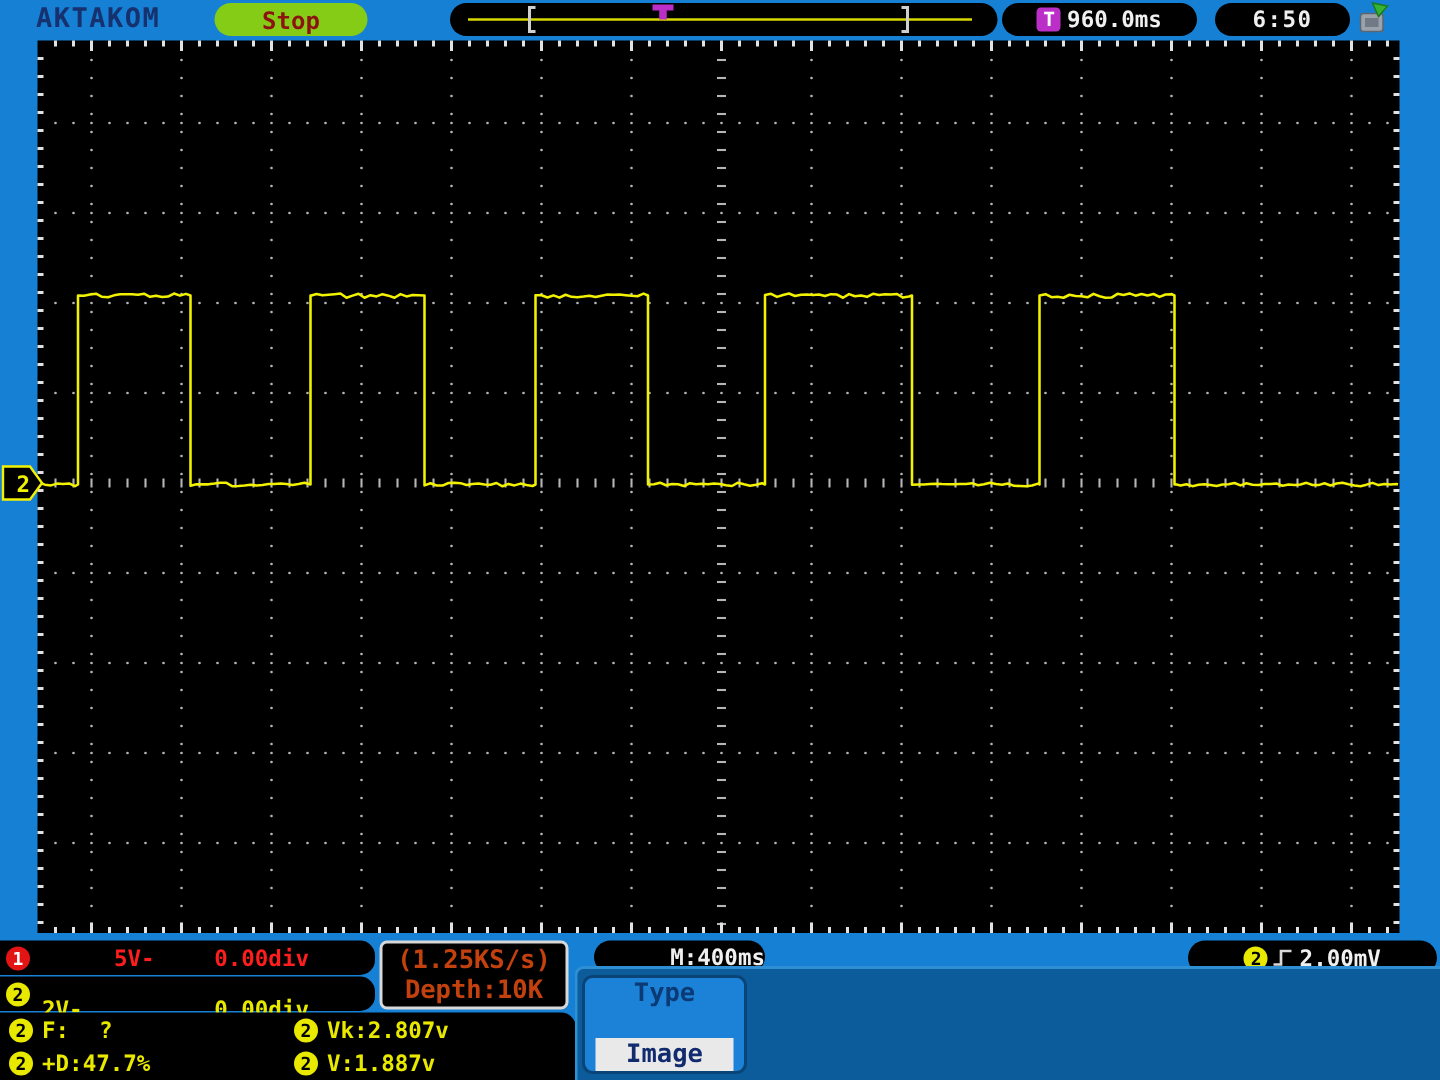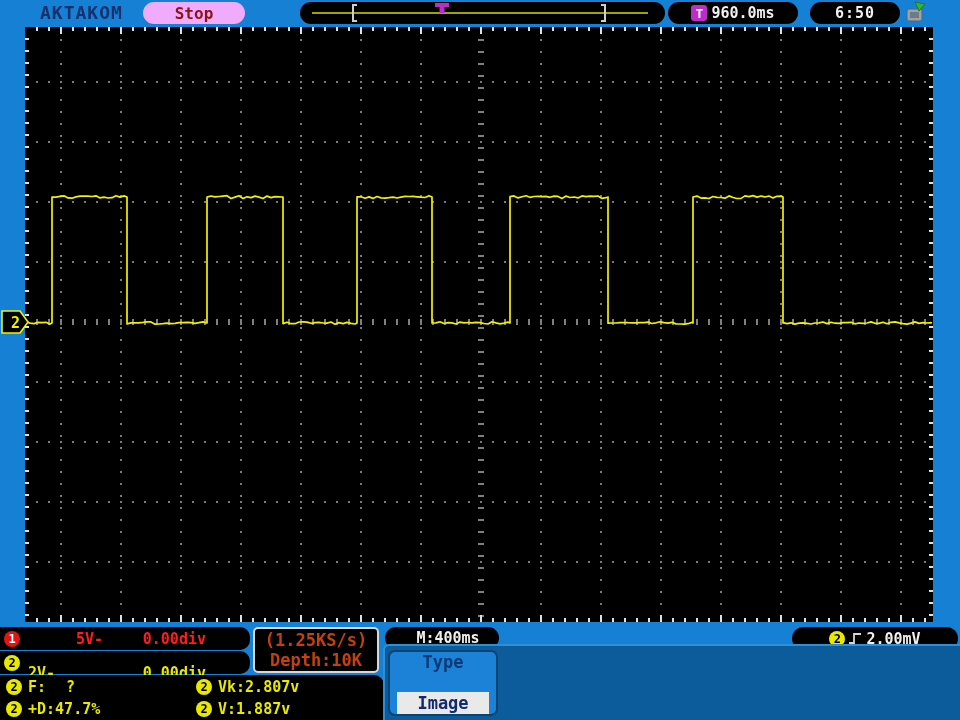--- a/index.html
+++ b/index.html
@@ -1,37 +1,37 @@
 <!DOCTYPE html>
 <html><head>
 <meta charset="utf-8">
 <style>
   html,body{margin:0;padding:0;}
   body{width:960px;height:720px;overflow:hidden;background:#1580d4;
        font-family:"DejaVu Sans Mono", monospace; position:relative;}
   #screen{position:absolute;inset:0;width:960px;height:720px;}
   .abs{position:absolute;}
   
-  .brand{left:40px;top:2px;height:22px;line-height:22px;font-size:18px;font-weight:bold;color:#16316e;letter-spacing:1px;}
+  .brand{left:24px;top:2px;height:22px;line-height:22px;font-size:18px;font-weight:bold;color:#16316e;letter-spacing:1px;}
   .oval{background:#000;border-radius:12px;display:flex;align-items:center;justify-content:center;color:#f0f0f0;font-weight:bold;font-size:15px;}
   .stop-oval{left:143px;top:2px;width:102px;height:22px;border-radius:12px;display:flex;align-items:center;justify-content:center;font-size:16px;font-weight:bold;}
   .trigbar{left:300px;top:2px;width:365px;height:22px;background:#000;border-radius:12px;}
   .t-oval{left:668px;top:2px;width:130px;height:22px;gap:4px;}
   .t-badge{width:16px;height:16px;border-radius:3px;display:flex;align-items:center;justify-content:center;font-size:13px;font-weight:bold;color:#fff;}
   .clock-oval{left:810px;top:2px;width:90px;height:22px;letter-spacing:1px;text-align:center;}
   .usb{left:903px;top:1px;width:26px;height:24px;}
   
   .blackbox{background:#000;}
   .chrow{left:0;width:250px;height:23px;display:flex;align-items:center;gap:8px;padding-left:4px;box-sizing:border-box;border-radius:0 10px 10px 0;font-size:15px;font-weight:bold;}
   .chrow .val{margin-left:auto;margin-right:44px;}
   .circ{width:16px;height:16px;min-width:16px;border-radius:50%;display:flex;align-items:center;justify-content:center;font-size:12px;font-weight:bold;line-height:16px;}
   .circ.red{background:#e21414;color:#fff;}
   .circ.yel{background:#e9e900;color:#000;}
   .acqbox{left:253px;top:627px;width:126px;height:46px;background:#000;border:2px solid #d8d8d8;border-radius:5px;color:#c2410c;font-size:17px;font-weight:bold;display:flex;flex-direction:column;align-items:center;justify-content:space-evenly;box-sizing:border-box;}
-  .tb-oval{left:385px;top:627px;width:114px;height:22px;justify-content:center;padding-left:12px;box-sizing:border-box;}
+  .tb-oval{left:396px;top:627px;width:114px;height:22px;justify-content:flex-end;padding-left:12px;box-sizing:border-box;}
   .trig-oval{left:792px;top:627px;width:166px;height:23px;gap:3px;}
   .measbox{left:0;top:675px;width:384px;height:45px;background:#000;border-radius:0 10px 0 0;}
   .mcell{position:absolute;display:flex;align-items:center;gap:6px;font-size:15px;font-weight:bold;color:#e9e900;}
   .menu-panel{left:383px;top:644px;width:577px;height:76px;background:#0c5c9c;border-top:2px solid #2f8fd4;border-left:2px solid #2f8fd4;box-sizing:border-box;border-radius:6px 0 0 0;}
   .softkey{background:#1c82d8;border:2px solid #0a4376;border-radius:7px;color:#0b3a74;font-weight:bold;font-size:17px;display:flex;flex-direction:column;align-items:center;justify-content:center;box-sizing:border-box;}
   .type-btn{left:388px;top:650px;width:110px;height:66px;gap:20px;}
   .save-btn{left:716px;top:650px;width:108px;height:61px;}
   .type-value{background:#e9e9e9;color:#122a6e;padding:1px 20px;line-height:20px;}
   .yellow-t{color:#e9e900;margin-top:20px;}
   .red-t{color:#ff1d1d;margin-left:48px;}
@@ -1702,21 +1702,21 @@
       <rect x="25" y="614" width="4" height="2" fill="#e2e2e2"></rect>
       <rect x="929" y="614" width="4" height="2" fill="#e2e2e2"></rect>
       <polyline points="26,323 26,321.8 30,323.1 34,323.6 38,322.4 42,322.7 46,322.3 50,324.1 52,323 52,197 52,197.0 56,197.1 60,196.3 64,195.8 68,197.9 72,198.2 76,196.9 80,196.2 84,196.2 88,196.1 92,196.5 96,195.8 100,197.9 104,197.1 108,198.0 112,197.7 116,195.7 120,197.1 124,195.9 127,197 127,323 127,323.9 131,322.9 135,322.9 139,322.9 143,322.4 147,321.8 151,321.9 155,324.2 159,324.0 163,323.7 167,323.2 171,323.6 175,323.3 179,322.6 183,322.7 187,322.4 191,322.6 195,323.3 199,322.7 203,321.9 207,323 207,197 207,197.1 211,196.0 215,196.9 219,196.5 223,196.1 227,195.7 231,198.5 235,197.1 239,195.8 243,198.5 247,196.8 251,197.6 255,196.1 259,197.1 263,198.5 267,196.1 271,197.6 275,196.7 279,196.8 283,197 283,323 283,323.6 287,322.2 291,323.7 295,323.7 299,322.0 303,321.9 307,322.1 311,323.3 315,322.7 319,322.4 323,323.0 327,323.1 331,322.0 335,324.2 339,322.6 343,323.6 347,322.4 351,323.4 355,324.0 357,323 357,197 357,196.9 361,196.8 365,198.3 369,196.9 373,198.4 377,196.5 381,197.9 385,198.1 389,197.7 393,197.2 397,198.0 401,197.1 405,196.4 409,196.5 413,196.4 417,196.8 421,197.2 425,197.5 429,195.7 432,197 432,323 432,323.0 436,322.9 440,321.8 444,323.5 448,322.7 452,322.9 456,324.0 460,322.1 464,322.8 468,322.5 472,322.8 476,322.4 480,322.7 484,323.5 488,324.0 492,321.8 496,322.9 500,323.8 504,323.1 508,322.1 510,323 510,197 510,196.7 514,195.9 518,197.9 522,196.7 526,195.7 530,197.3 534,196.5 538,196.3 542,196.7 546,196.4 550,197.3 554,196.1 558,196.4 562,198.5 566,196.1 570,197.5 574,197.0 578,197.9 582,195.9 586,196.6 590,196.2 594,196.4 598,196.0 602,198.4 606,197.7 608,197 608,323 608,323.2 612,323.0 616,323.0 620,322.7 624,322.5 628,322.7 632,322.8 636,322.8 640,322.6 644,322.6 648,322.1 652,323.5 656,322.8 660,321.8 664,322.6 668,323.1 672,322.3 676,323.9 680,324.0 684,324.1 688,323.7 692,322.4 693,323 693,197 693,197.0 697,196.1 701,198.1 705,197.9 709,198.5 713,196.5 717,197.4 721,197.5 725,198.2 729,195.9 733,197.5 737,198.5 741,198.4 745,195.9 749,196.6 753,195.6 757,197.1 761,196.0 765,197.0 769,196.0 773,197.9 777,196.3 781,196.1 783,197 783,323 783,322.6 787,323.6 791,322.8 795,324.1 799,323.2 803,322.9 807,323.3 811,324.0 815,323.0 819,322.9 823,322.0 827,323.6 831,322.2 835,323.2 839,323.3 843,322.6 847,322.7 851,322.3 855,323.8 859,323.0 863,323.4 867,323.0 871,321.9 875,323.3 879,323.4 883,322.2 887,323.7 891,322.3 895,321.9 899,322.9 903,323.6 907,324.1 911,323.1 915,321.9 919,323.4 923,322.7 927,323.0 931,322.7 932,323" fill="none" stroke="#f1f100" stroke-width="1.7" stroke-linejoin="round"></polyline>
       <g>
         <polygon points="2,311 20,311 28,322 20,333 2,333" fill="#000" stroke="#f1f100" stroke-width="1.6"></polygon>
         <text x="11" y="328" fill="#f1f100" font-size="15" font-weight="bold" font-family="&quot;DejaVu Sans Mono&quot;, monospace">2</text>
       </g>
     </svg>
 
   <div class="abs brand">AKTAKOM</div>
-  <div class="abs stop-oval" id="stop-oval" style="background: #f0abfc; color: rgb(141, 18, 18);">
+  <div class="abs stop-oval" id="stop-oval" style="background: #84cc16; color: rgb(141, 18, 18);">
     <span>Stop</span>
   </div>
   <div class="abs trigbar">
     <svg id="trigbar-svg" width="365" height="22">
         <line x1="12" y1="11" x2="348" y2="11" stroke="#d9d900" stroke-width="1.6"></line>
         <polyline points="57,3 53,3 53,19 57,19" fill="none" stroke="#cfcfcf" stroke-width="2"></polyline>
         <polyline points="301,3 305,3 305,19 301,19" fill="none" stroke="#cfcfcf" stroke-width="2"></polyline>
         <rect x="135" y="1" width="14" height="4" fill="#bb2ec7"></rect>
         <rect x="139.5" y="4" width="5" height="7" fill="#bb2ec7"></rect>
       </svg>

